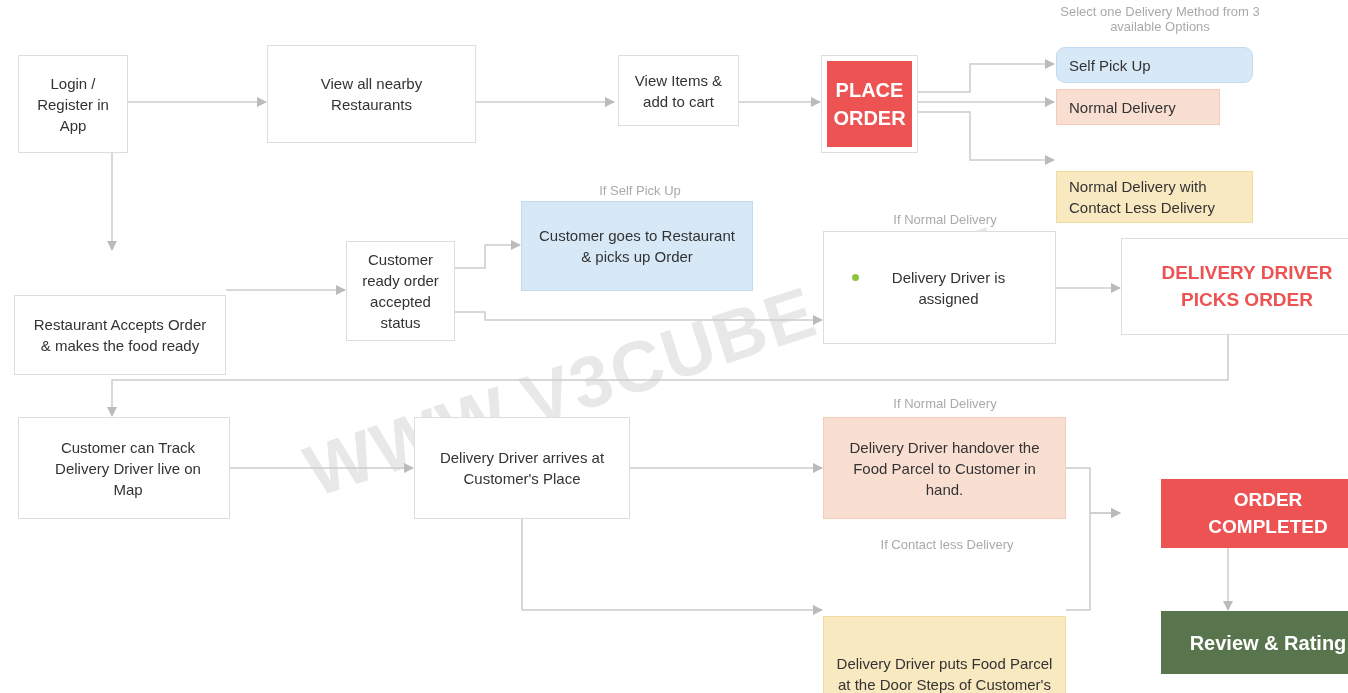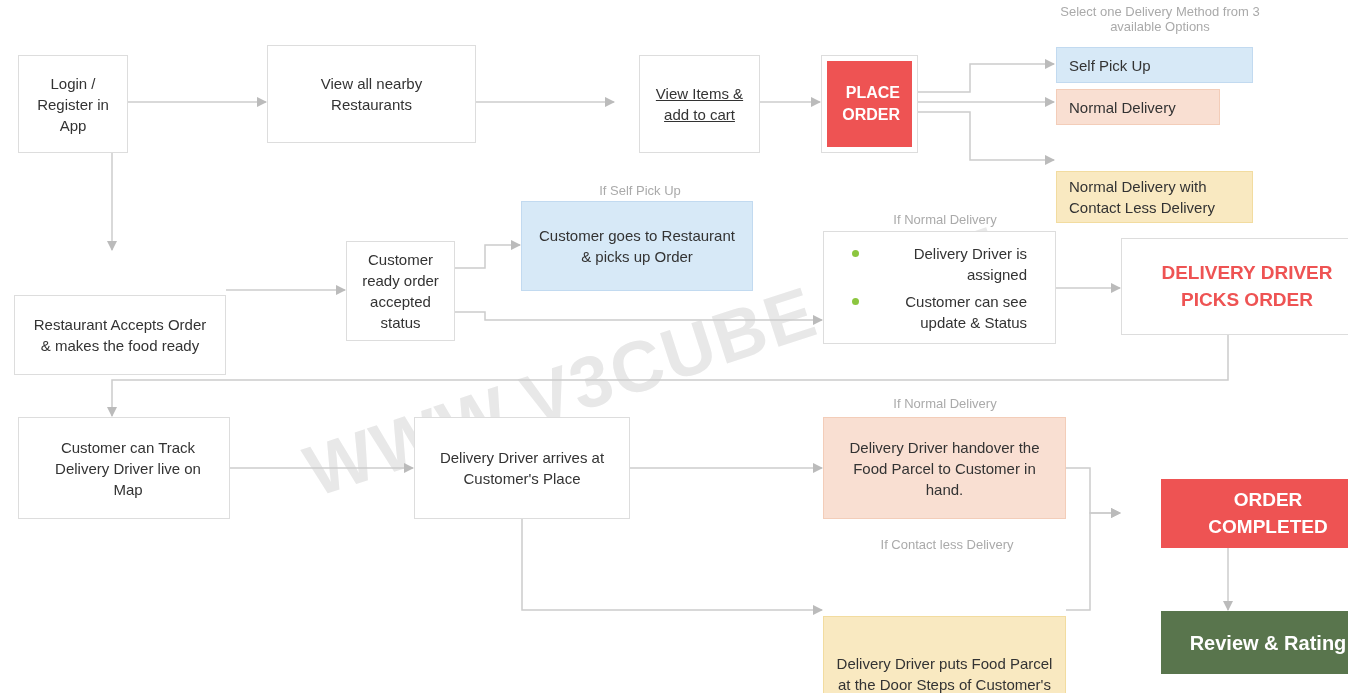--- a/index.html
+++ b/index.html
@@ -4,21 +4,21 @@
 <style>
   html,body{margin:0;padding:0;width:1348px;height:693px;font-family:"Segoe UI",Arial,sans-serif;background:#fff;position:relative;overflow:hidden;}
   .box{position:absolute;border:1px solid #ddd;background:#fff;display:flex;align-items:center;justify-content:center;text-align:center;padding:8px 12px;box-sizing:border-box;font-size:15px;line-height:1.4;color:#333;}
   .box.red{background:#ee5353;color:#fff;font-weight:600;border:none;}
   .box.blue{background:#d7e9f7;border:1px solid #c2daf0;}
   .box.peach{background:#f9dfd2;border:1px solid #f3cdb9;}
   .box.yellow{background:#f9e9c1;border:1px solid #f2dca0;margin-top:40px;}
   .box.green{background:#59754d;color:#fff;font-weight:600;border:none;}
   .box.redtext{color:#ee5353;font-weight:600;}
   .caption{position:absolute;font-size:13px;color:#aaa;text-align:center;}
-  ul.bul{list-style:none;margin:16px;padding:0;text-align:right;}
+  ul.bul{list-style:none;margin:16px;padding:0;text-align:center;}
   ul.bul li{position:relative;padding-left:18px;margin:6px 0;}
   ul.bul li::before{content:"";position:absolute;left:0;top:7px;width:7px;height:7px;border-radius:50%;background:#8cc63f;}
   .watermark{position:absolute;font-size:72px;font-weight:800;color:#e8e8e8;transform:rotate(-18deg);letter-spacing:2px;pointer-events:none;user-select:none;white-space:nowrap;z-index:0;}
   svg.arrows{position:absolute;top:0;left:0;width:1348px;height:693px;pointer-events:none;z-index:1;}
   .box,.caption{z-index:2;}
 </style>
 </head>
 <body>
 
 <div class="watermark" style="left:290px;top:320px;">WWW.V3CUBE.COM</div>
@@ -50,30 +50,30 @@
     <line x1="1228" y1="548" x2="1228" y2="610"></line>
   </g>
 </svg>
 
 <div class="box" style="left:18px;top:55px;width:110px;height:98px;">
   <span>Login / Register in App</span>
 </div>
 <div class="box" style="left:267px;top:45px;width:209px;height:98px;">
   <span>View all nearby Restaurants</span>
 </div>
-<div class="box" style="left:639px;top:55px;width:121px;height:98px;text-decoration:underline;">
+<div class="box" style="left:618px;top:55px;width:121px;height:71px;">
   <span>View Items &amp; add to cart</span>
 </div>
 <div class="box" style="left:821px;top:55px;width:97px;height:98px;padding:5px;">
-  <div class="box red" style="position:relative;width:100%;height:100%;font-size:16px;text-align:right;">
+  <div class="box red" style="position:relative;width:100%;height:100%;font-size:20px;">
     <span>PLACE ORDER</span>
   </div>
 </div>
 <div class="caption" style="left:1060px;top:4px;width:200px;">Select one Delivery Method from 3 available Options</div>
-<div class="box blue" style="left:1056px;top:47px;width:197px;height:36px;text-align:left;justify-content:flex-start;">
+<div class="box blue" style="left:1056px;top:47px;width:197px;height:36px;text-align:left;justify-content:flex-start;border-radius:9px;">
   <span>Self Pick Up</span>
 </div>
 <div class="box peach" style="left:1056px;top:89px;width:164px;height:36px;text-align:left;justify-content:flex-start;">
   <span>Normal Delivery</span>
 </div>
 <div class="box yellow" style="left:1056px;top:131px;width:197px;height:52px;text-align:left;justify-content:flex-start;">
   <span>Normal Delivery with Contact Less Delivery</span>
 </div>
 
 <div class="box" style="left:14px;top:251px;width:212px;height:80px;margin-top:44px;">
@@ -83,21 +83,20 @@
   <span>Customer ready order accepted status</span>
 </div>
 <div class="caption" style="left:590px;top:183px;width:100px;">If Self Pick Up</div>
 <div class="box blue" style="left:521px;top:201px;width:232px;height:90px;">
   <span>Customer goes to Restaurant &amp; picks up Order</span>
 </div>
 <div class="caption" style="left:885px;top:212px;width:120px;">If Normal Delivery</div>
 <div class="box" style="left:823px;top:231px;width:233px;height:113px;justify-content:flex-start;">
   <ul class="bul">
     <li>Delivery Driver is assigned</li>
-    <li>Customer can see update &amp; Status</li>
   </ul>
 </div>
 <div class="box redtext" style="left:1121px;top:238px;width:252px;height:97px;font-size:19px;">
   <span>DELIVERY DRIVER PICKS ORDER</span>
 </div>
 
 <div class="box" style="left:18px;top:417px;width:212px;height:102px;padding-left:20px;">
   <span>Customer can Track Delivery Driver live on Map</span>
 </div>
 <div class="box" style="left:414px;top:417px;width:216px;height:102px;">

